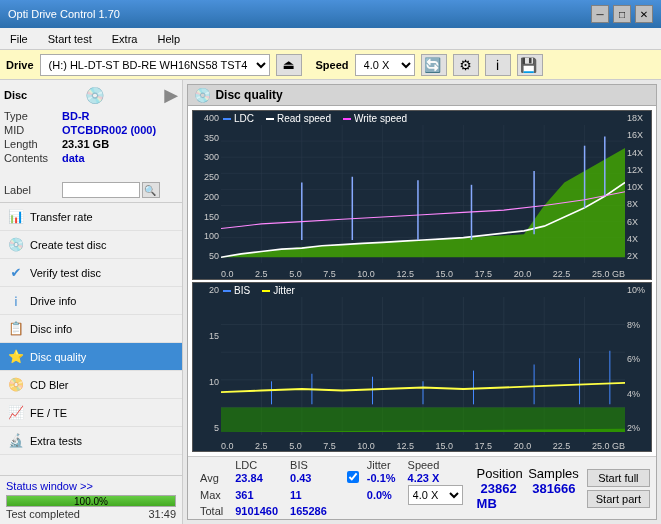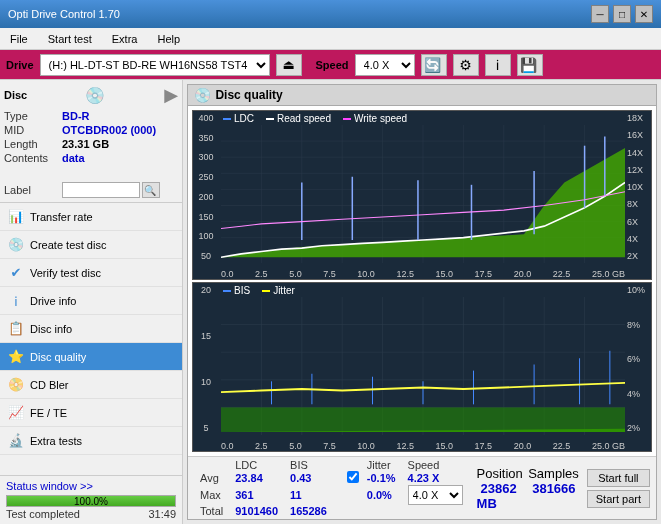--- a/index.html
+++ b/index.html
@@ -31,21 +31,21 @@
       height: 22px;
       display: flex;
       align-items: center;
       padding: 0 4px;
       gap: 8px;
     }
     .menubar-item { font-size: 11px; padding: 2px 6px; cursor: pointer; }
 
     
     .drivebar {
-      background: #be185d;
+      background: #fef9c3;
       border-bottom: 1px solid #ccc;
       height: 30px;
       display: flex;
       align-items: center;
       padding: 0 6px;
       gap: 6px;
     }
     .drivebar-label { font-weight: bold; font-size: 11px; }
     .drivebar-select {
       height: 22px;
@@ -260,21 +260,21 @@
       position: absolute;
       left: 0;
       top: 0;
       bottom: 18px;
       width: 28px;
       display: flex;
       flex-direction: column;
       justify-content: space-between;
       font-size: 9px;
       color: #ccc;
-      text-align: center;
+      text-align: right;
       padding: 2px 2px 0 0;
     }
     .y-axis-right {
       position: absolute;
       right: 0;
       top: 0;
       bottom: 18px;
       width: 26px;
       display: flex;
       flex-direction: column;

